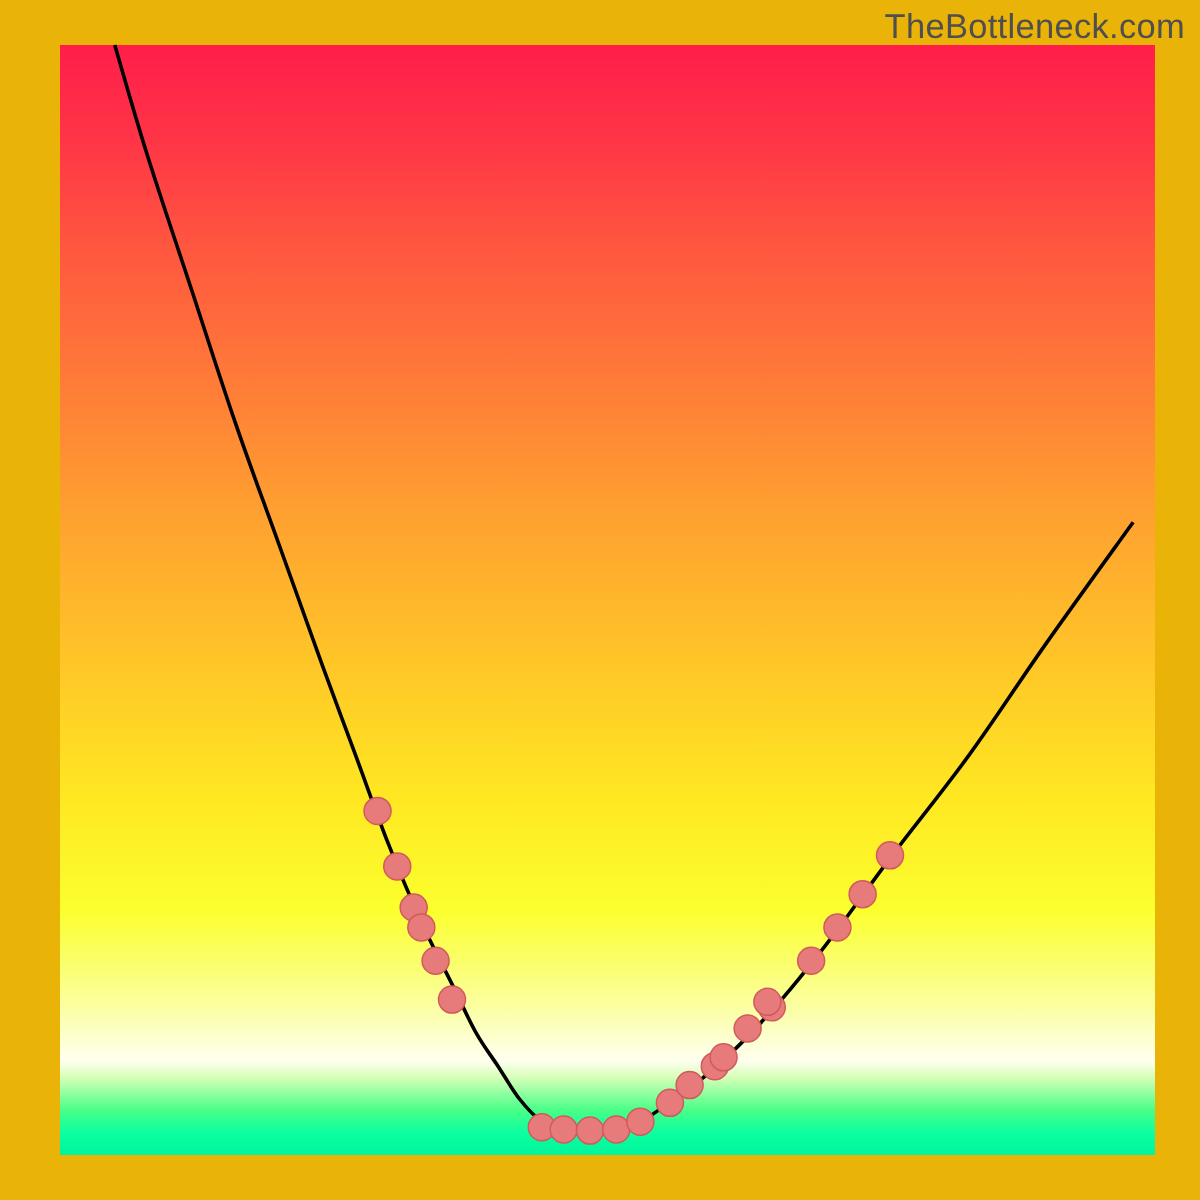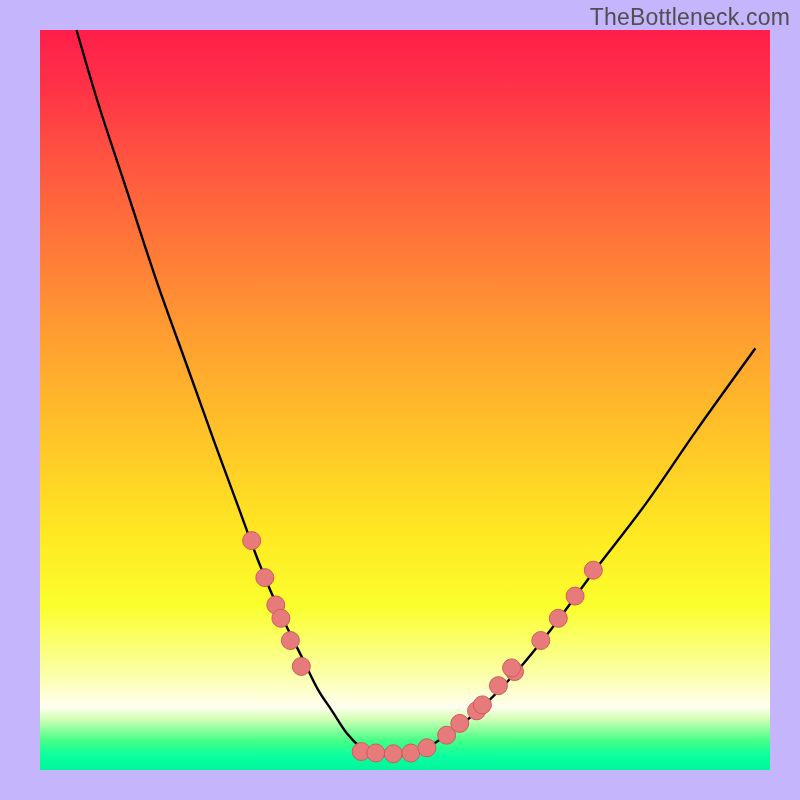--- a/index.html
+++ b/index.html
@@ -8,21 +8,21 @@
     width: 800px;
     height: 800px;
     overflow: hidden;
     background: #000;
     font-family: Arial, Helvetica, sans-serif;
   }
   .frame {
     position: absolute;
     left: 0; top: 0;
     width: 800px; height: 800px;
-    background: #c4b5fd;
+    background: #eab308;
   }
   .plot {
     position: absolute;
     left: 40px;
     top: 30px;
     width: 730px;
     height: 740px;
     background: linear-gradient(to bottom,
       #ff1e4a 0%,
       #ff3347 8%,

